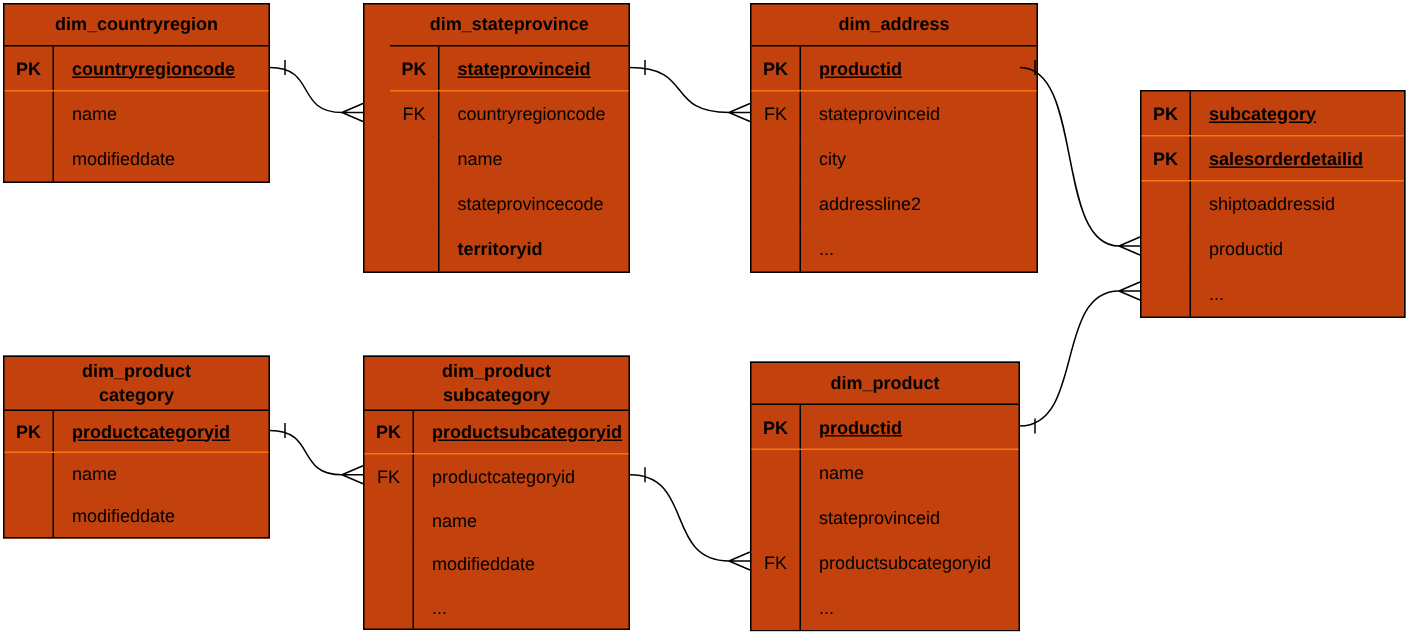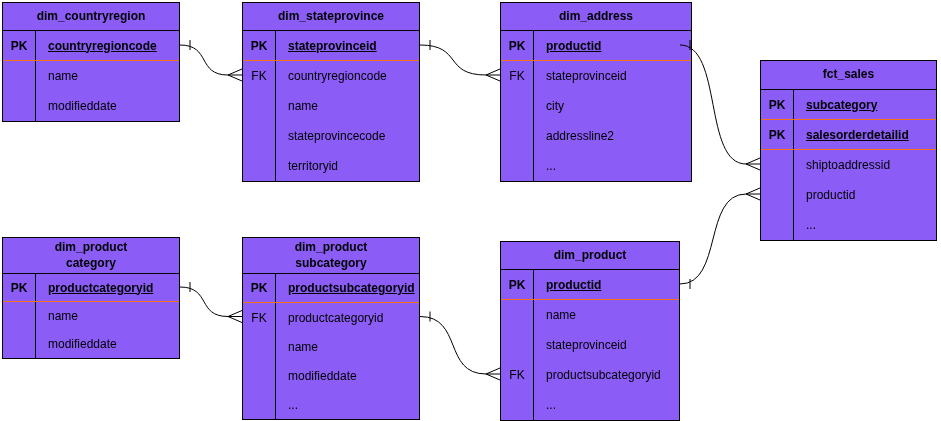--- a/index.html
+++ b/index.html
@@ -18,21 +18,21 @@
     overflow: hidden;
   }
   #edges {
     position: absolute;
     left: 0;
     top: 0;
     z-index: 2;
   }
   .entity {
     position: absolute;
-    background: #8b5cf6;
+    background: #c2410c;
     border: 1px solid #000000;
     box-sizing: border-box;
     z-index: 1;
   }
   .entity-title {
     display: flex;
     align-items: center;
     justify-content: center;
     font-weight: bold;
     text-align: center;
@@ -116,39 +116,39 @@
       </div>
       <div class="entity-row" style="height: 30px;">
         <div class="key-cell"></div>
         <div class="field-cell">name</div>
       </div>
       <div class="entity-row" style="height: 30px;">
         <div class="key-cell"></div>
         <div class="field-cell">modifieddate</div>
       </div>
     </div>
-    <div class="entity" style="left: 242px; top: 2px; width: 178px;">
+    <div class="entity" style="left: 242px; top: 2px; width: 178px; padding-left: 17px;">
       <div class="entity-title" style="height: 28px;">dim_stateprovince</div>
       <div class="entity-row pk-row" style="height: 30px;">
         <div class="key-cell key-pk">PK</div>
         <div class="field-cell field-pk">stateprovinceid</div>
       </div>
       <div class="entity-row" style="height: 30px;">
         <div class="key-cell">FK</div>
         <div class="field-cell">countryregioncode</div>
       </div>
       <div class="entity-row" style="height: 30px;">
         <div class="key-cell"></div>
         <div class="field-cell">name</div>
       </div>
       <div class="entity-row" style="height: 30px;">
         <div class="key-cell"></div>
         <div class="field-cell">stateprovincecode</div>
       </div>
-      <div class="entity-row" style="height: 30px;">
+      <div class="entity-row" style="height: 30px; font-weight: bold;">
         <div class="key-cell"></div>
         <div class="field-cell">territoryid</div>
       </div>
     </div>
     <div class="entity" style="left: 500px; top: 2px; width: 192px;">
       <div class="entity-title" style="height: 28px;">dim_address</div>
       <div class="entity-row pk-row" style="height: 30px;">
         <div class="key-cell key-pk">PK</div>
         <div class="field-cell field-pk">productid</div>
       </div>
@@ -163,21 +163,20 @@
       <div class="entity-row" style="height: 30px;">
         <div class="key-cell"></div>
         <div class="field-cell">addressline2</div>
       </div>
       <div class="entity-row" style="height: 30px;">
         <div class="key-cell"></div>
         <div class="field-cell">...</div>
       </div>
     </div>
     <div class="entity" style="left: 760px; top: 60px; width: 177px;">
-      <div class="entity-title" style="height: 29px;">fct_sales</div>
       <div class="entity-row pk-row" style="height: 30px;">
         <div class="key-cell key-pk">PK</div>
         <div class="field-cell field-pk">subcategory</div>
       </div>
       <div class="entity-row pk-row" style="height: 30px;">
         <div class="key-cell key-pk">PK</div>
         <div class="field-cell field-pk">salesorderdetailid</div>
       </div>
       <div class="entity-row" style="height: 30px;">
         <div class="key-cell"></div>

